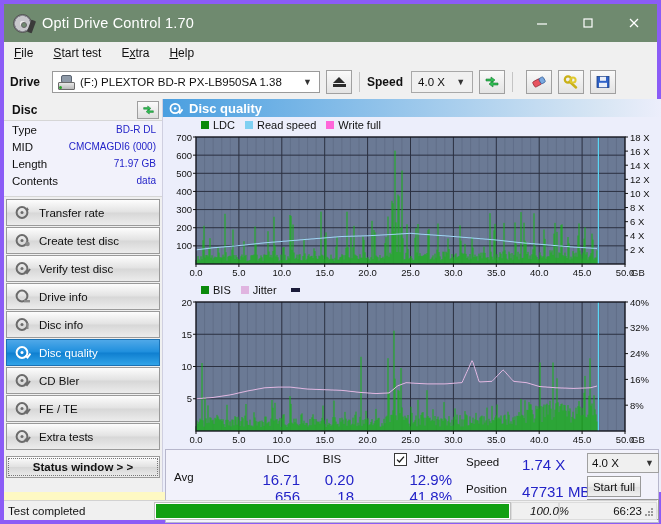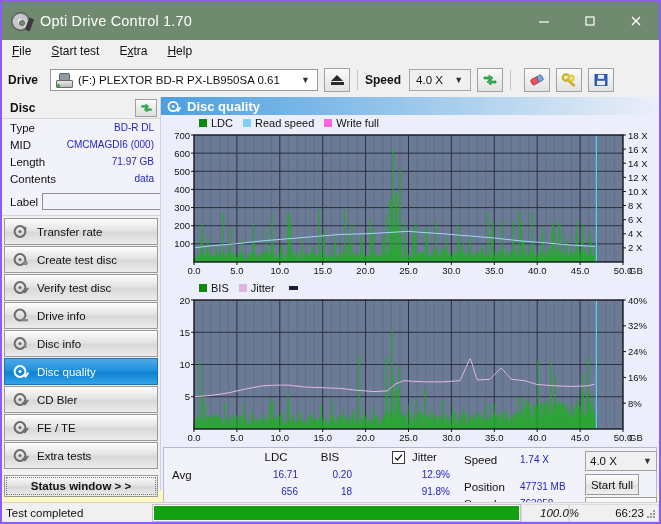--- a/index.html
+++ b/index.html
@@ -3,21 +3,21 @@
 <meta charset="utf-8">
 <style>
   html,body{margin:0;padding:0;}
   body{
     width:661px;height:524px;overflow:hidden;
     font-family:"Liberation Sans",sans-serif;
     font-size:11px;
     background:#eef0fb;
     -webkit-font-smoothing:antialiased;
   }
-  .app{position:relative;width:661px;height:524px;background:#fef9c3;border:2px solid #8b5cf6;box-sizing:border-box;}
+  .app{position:relative;width:661px;height:524px;background:#fef9c3;border:4px solid #8b5cf6;box-sizing:border-box;}
 
   
   .titlebar{height:38px;background:#6f8a6f;display:flex;align-items:center;padding-left:8px;box-sizing:border-box;}
   .title-icon{width:22px;height:22px;margin-right:8px;position:relative;}
   .title-icon .disc{position:absolute;left:1px;top:2px;width:17px;height:17px;border-radius:50%;
      background:radial-gradient(circle at 50% 50%,#e9e9e9 0 22%,#c8c8cc 24% 60%,#8d8d96 62% 100%);border:1px solid #555;}
   .title-icon .disc:after{content:"";position:absolute;left:6.5px;top:6.5px;width:4px;height:4px;border-radius:50%;background:#6f8a6f;border:1px solid #666;}
   .title-icon .pen{position:absolute;right:0;bottom:1px;width:5px;height:13px;background:#3a3a3a;transform:rotate(20deg);border-radius:1px;}
   .title-text{color:#ffffff;font-size:14.5px;letter-spacing:.2px;}
   .win-btns{margin-left:auto;display:flex;height:38px;}
@@ -85,35 +85,35 @@
   .legend{display:flex;align-items:center;gap:4px;padding:1px 0 1px 38px;height:13px;}
   .legend .sw{width:8px;height:8px;display:inline-block;}
   .legend .ltxt{font-size:11px;color:#111;margin-right:6px;}
 
   .chartwrap{position:relative;}
   .chart svg{display:block;}
 
   
   .stats{border:1px solid #b7b7cc;background:#f2f2fb;margin:2px 2px 0 2px;box-sizing:border-box;height:74px;position:relative;}
   .stats .cell{position:absolute;font-size:11.5px;color:#111;white-space:nowrap;}
-  .stats .num{position:absolute;font-size:10px;color:#2323c8;white-space:nowrap;text-align:right;}
+  .stats .num{position:absolute;font-size:15px;color:#2323c8;white-space:nowrap;text-align:right;}
   .chk{position:absolute;width:13px;height:13px;border:1px solid #3a3a3a;background:#fff;box-sizing:border-box;}
   .chk svg{display:block;margin:1px 0 0 1px;}
   .btn-std{position:absolute;border:1px solid #9a9a9a;background:linear-gradient(#fdfdfd,#e9e9e9 50%,#dedede 52%,#f0f0f0);font-size:11.5px;color:#111;display:flex;align-items:center;justify-content:center;box-sizing:border-box;}
   .combo-sm{position:absolute;height:20px;border:1px solid #a0a0a0;background:#f0f0f0;display:flex;align-items:center;padding:0 4px;font-size:11.5px;color:#111;box-sizing:border-box;}
   .combo-sm .caret{margin-left:auto;font-size:9px;color:#333;}
 
   
   .statusbar{position:absolute;left:0;right:0;bottom:0;height:20px;display:flex;align-items:center;background:#f0f0f0;border-top:1px solid #d2d2d2;box-sizing:border-box;}
   .sb-cell{height:18px;display:flex;align-items:center;border:1px solid #dcdcdc;box-sizing:border-box;padding:0 4px;font-size:11.5px;color:#111;}
   .sb-msg{width:150px;border:none;padding-left:4px;}
   .sb-prog{flex:1;position:relative;background:#fff;border:1px solid #c0c0c0;padding:0;}
   .sb-prog .fill{position:absolute;left:1px;top:1px;bottom:1px;background:#12a012;}
   .sb-pct{width:48px;justify-content:flex-start;padding-left:18px;font-style:italic;}
-  .sb-time{width:90px;justify-content:flex-end;padding-right:14px;}
+  .sb-time{width:98px;justify-content:flex-end;padding-right:14px;}
   .grip{position:absolute;right:2px;bottom:2px;width:12px;height:12px;}
 </style>
 </head>
 <body>
 
 <div class="app">
 
   <div class="titlebar">
     <div class="title-icon">
       <div class="disc"></div>
@@ -148,21 +148,21 @@
   </div>
 
   <div class="drivebar">
     <div class="lbl">Drive</div>
     <div class="combo drive-combo">
       <div class="drive-ico">
         <div class="top"></div>
           <div class="body"></div>
           <div class="dot"></div>
       </div>
-      <span>(F:)   PLEXTOR BD-R  PX-LB950SA 0.61</span>
+      <span>(F:)   PLEXTOR BD-R  PX-LB950SA 1.38</span>
       <span class="caret">▼</span>
     </div>
     <div class="tbtn eject">
       <div style="position:relative;width:14px;height:14px;">
         <div class="tri" style="position:absolute;left:1px;top:2px;"></div>
         <div class="bar" style="left:1px;bottom:2px;"></div>
       </div>
     </div>
     <div class="sep"></div>
     <div class="lbl">Speed</div>
@@ -224,27 +224,20 @@
           <span class="k">MID</span>
           <span class="v">CMCMAGDI6 (000)</span>
         </div>
         <div class="row">
           <span class="k">Length</span>
           <span class="v">71.97 GB</span>
         </div>
         <div class="row">
           <span class="k">Contents</span>
           <span class="v link">data</span>
-        </div>
-        <div class="label-row">
-          <span class="k">Label</span>
-          <input class="label-input" type="text" value="" style="">
-          <div class="cd-btn">
-            <div class="cd"></div>
-          </div>
         </div>
       </div>
 
       <div class="nav">
         <div class="nav-btn">
           <svg class="nav-ico" viewBox="0 0 16 15">
               <circle cx="7" cy="7.5" r="5.4" fill="none" stroke="#6b6b6b" stroke-width="2"></circle>
               <circle cx="7" cy="7.5" r="1.5" fill="#6b6b6b"></circle>
               <path d="M12 2 l2 3 -3 1z" fill="#6b6b6b"></path>
             </svg>
@@ -581,21 +574,21 @@
         <div class="cell" style="left:248px;top:3px;">Jitter</div>
 
         <div class="cell" style="left:8px;top:21px;text-align:center;">Avg</div>
         <div class="num" style="left:86px;top:21px;width:48px;">16.71</div>
         <div class="num" style="left:142px;top:21px;width:46px;">0.20</div>
         <div class="num" style="left:234px;top:21px;width:52px;">12.9%</div>
 
         <div class="cell" style="left:8px;top:52px;">Max</div>
         <div class="num" style="left:86px;top:38px;width:48px;">656</div>
         <div class="num" style="left:142px;top:38px;width:46px;">18</div>
-        <div class="num" style="left:234px;top:38px;width:52px;">91.8%</div>
+        <div class="num" style="left:234px;top:38px;width:52px;">41.8%</div>
 
         <div class="cell" style="left:8px;top:55px;">Total</div>
         <div class="num" style="left:66px;top:55px;width:68px;">8083656</div>
         <div class="num" style="left:132px;top:55px;width:56px;">151188</div>
 
         <div class="cell" style="left:300px;top:6px;">Speed</div>
         <div class="num" style="left:356px;top:6px;width:56px;text-align:left;">1.74 X</div>
         <div class="cell" style="left:300px;top:33px;">Position</div>
         <div class="num" style="left:356px;top:33px;width:70px;text-align:left;">47731 MB</div>
         <div class="cell" style="left:300px;top:50px;">Samples</div>

